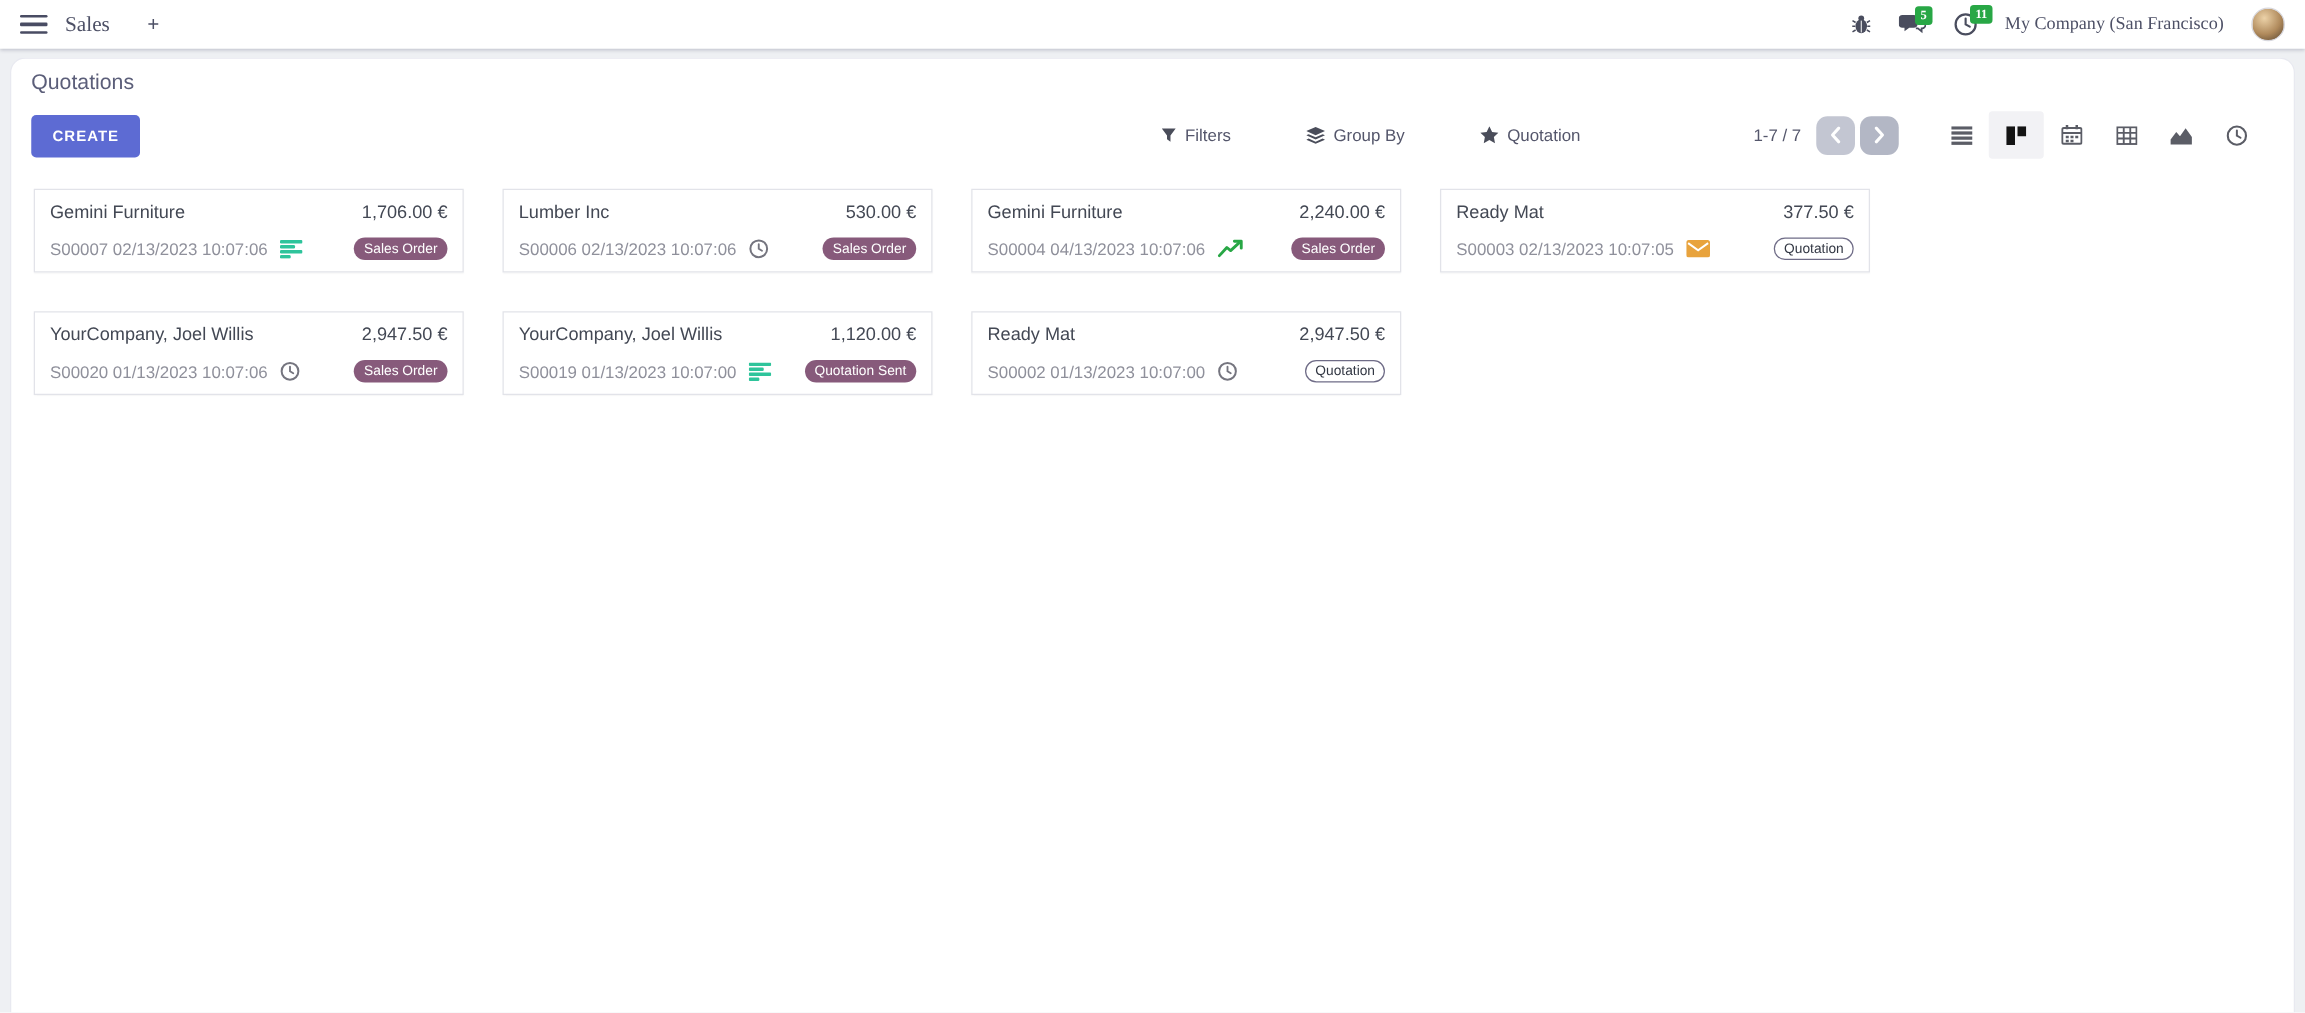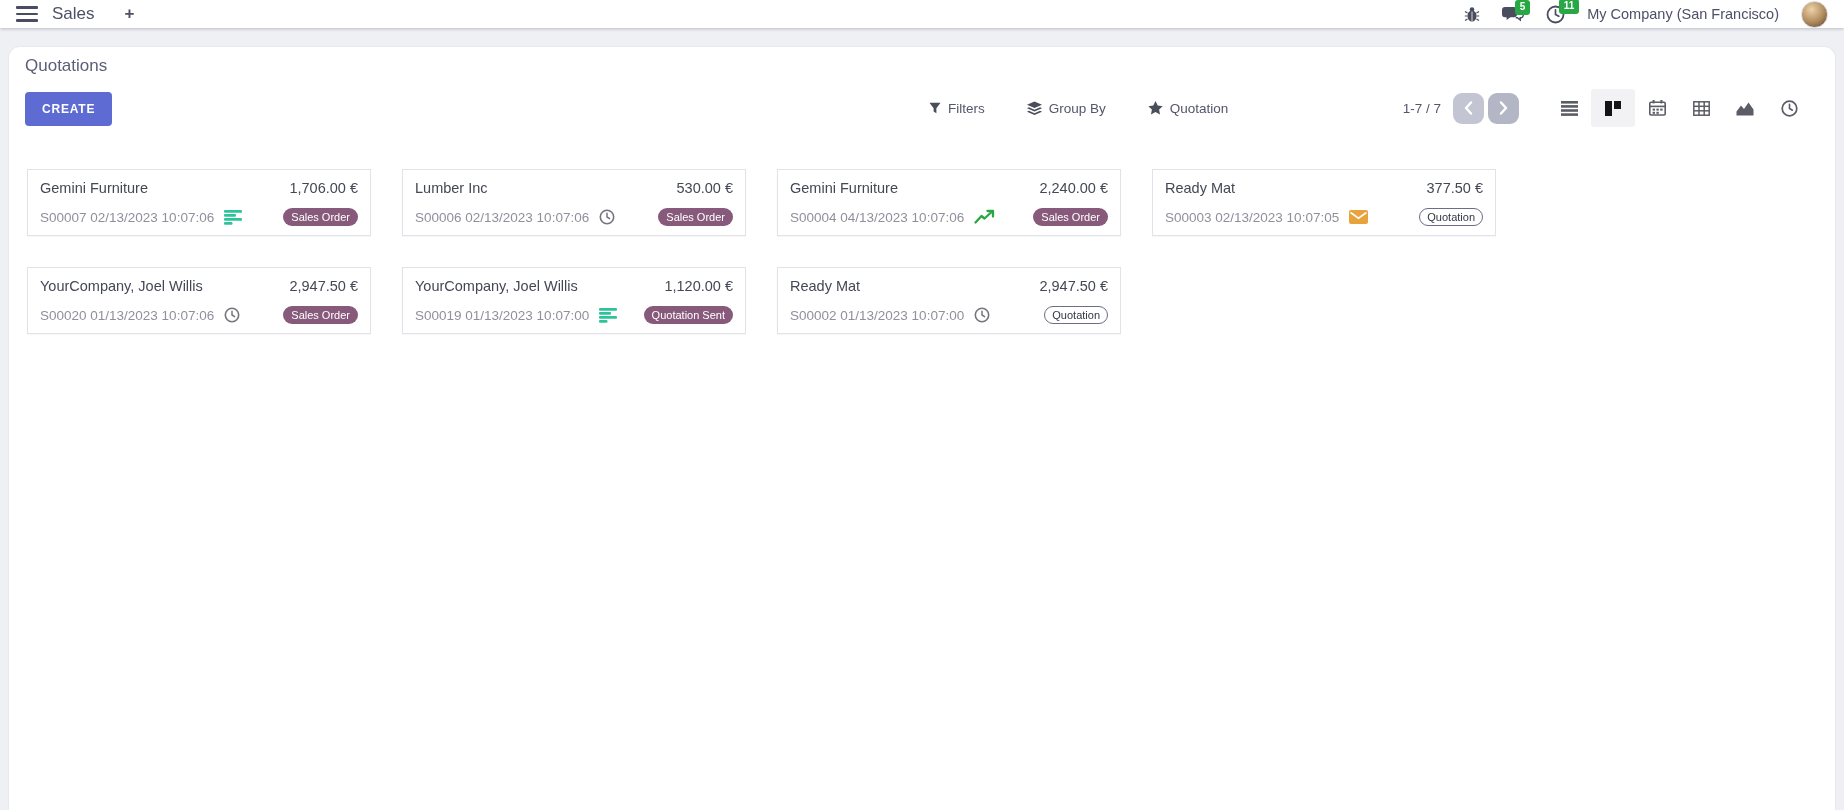--- a/index.html
+++ b/index.html
@@ -1,23 +1,23 @@
 <!DOCTYPE html>
 <html><head>
 <meta charset="utf-8">
 <style>
   * { box-sizing: border-box; margin: 0; padding: 0; }
   html,body { width:1844px; height:810px; }
   body { font-family:"Liberation Sans", sans-serif; background:#eef0f3; }
   .stage { position:relative; width:1844px; height:810px; overflow:hidden; }
 
   
-  .navbar { position:absolute; top:0; left:0; right:0; height:28px; background:#fff;
+  .navbar { position:absolute; top:0; left:0; right:0; height:39px; background:#fff;
             display:flex; align-items:center; padding:0 16px; z-index:3;
-            box-shadow:0 1px 3px rgba(60,60,90,.28); }
+            box-shadow:0 1px 3px rgba(60,60,90,.28);font-family:Liberation Serif, serif; }
   .hamburger { width:22px; display:flex; flex-direction:column; gap:4px; cursor:pointer; }
   .hamburger i { display:block; height:2.6px; background:#494c63; border-radius:1px; }
   .app-name { margin-left:14px; font-size:17px; font-weight:500; color:#4d5066; }
   .nav-plus { margin-left:30px; font-size:17px; font-weight:600; color:#4d5066; cursor:pointer; }
   .nav-right { margin-left:auto; display:flex; align-items:center; gap:22px; }
   .nav-ico { position:relative; display:flex; align-items:center; cursor:pointer; }
   .nav-badge { position:absolute; top:-6px; left:13px; background:#28a745; color:#fff;
                font-size:10px; font-weight:bold; line-height:1; padding:2.5px 4.5px;
                border-radius:3px; }
   .company { font-size:14.5px; color:#4d5066; }
@@ -43,39 +43,39 @@
            border:1px solid #e3e3ec; border-radius:13px; background:#fcfcfe;
            font-size:13.5px; color:#2f3542; cursor:pointer; }
   .caret-line { width:1.2px; height:20px; background:#4b4e5c; margin-left:7px; }
   .search-placeholder { margin-left:5px; font-size:13.5px; color:#dadbe4; }
   .search-glass { position:absolute; right:14px; top:9px; cursor:pointer; }
   .facet-x { position:absolute; left:172px; top:29px; color:#7d88e0; font-size:13px;
              font-weight:bold; cursor:pointer; z-index:4; }
 
   
   .cp-buttons { position:absolute; top:42px; left:920px; height:38px; display:flex;
-                align-items:center; gap:42px; }
+                align-items:center; gap:60px; }
   .cp-btn { display:flex; align-items:center; gap:7px; font-size:13.5px; color:#54566b;
             cursor:pointer; }
   .right-controls { position:absolute; top:42px; right:24px; height:38px; display:flex;
                     align-items:center; }
   .pager-text { font-size:13.5px; color:#54566b; margin-right:12px; }
   .pg-btn { width:31px; height:31px; border:none; border-radius:9px; display:flex;
             align-items:center; justify-content:center; cursor:pointer; }
   .pg-prev { background:#c3c6d2; margin-right:4px; }
   .pg-next { background:#b3b7c5; }
   .switcher { display:flex; margin-left:28px; }
   .vs-btn { width:44px; height:38px; display:flex; align-items:center; justify-content:center;
             background:transparent; border:none; cursor:pointer; border-radius:3px; }
   .vs-btn.active { background:#f2f2f5; }
   .vs-btn svg { opacity:.85; }
   .vs-btn.active svg { opacity:1; }
 
   
-  .kanban { position:absolute; top:122px; left:18px; right:16px; display:flex;
+  .kanban { position:absolute; top:104px; left:18px; right:16px; display:flex;
             flex-wrap:wrap; column-gap:18px; row-gap:15px;gap:31px; }
   .kcard { width:344px; height:67px; background:#fff; border:1px solid #e2e3e9;
            padding:10px 12px 9px; display:flex; flex-direction:column;
            justify-content:space-between; cursor:pointer;
            box-shadow:0 1px 1px rgba(0,0,0,.03); }
   .kcard-top { display:flex; justify-content:space-between; align-items:baseline; }
   .kname { font-size:14.5px; color:#434854; }
   .kamount { font-size:14.5px; color:#434854; }
   .kcard-bottom { display:flex; align-items:center;text-align:center; }
   .kref { font-size:13.5px; color:#8f909b; }

